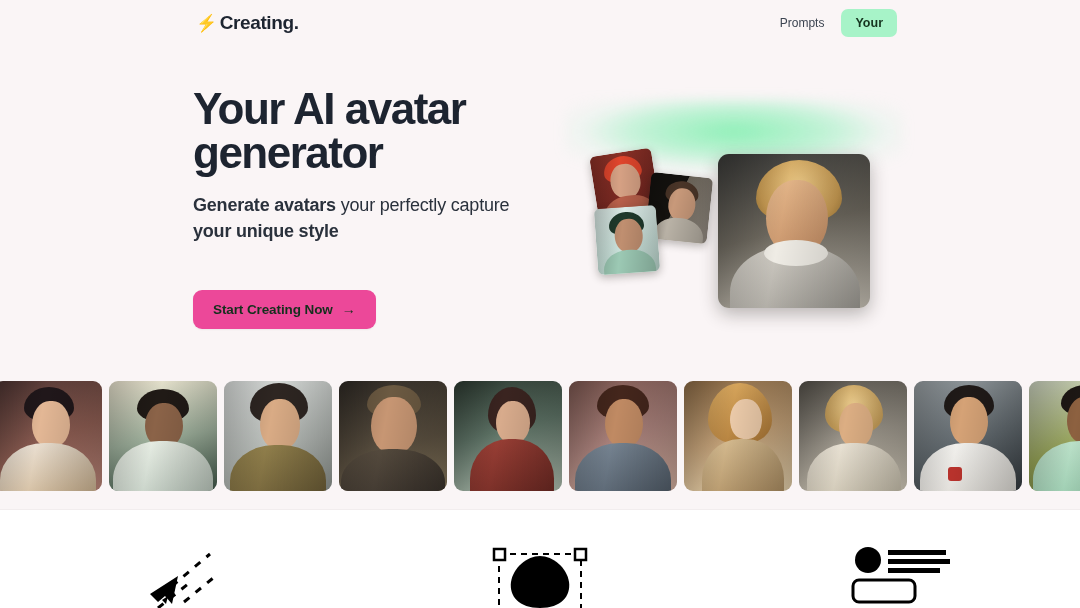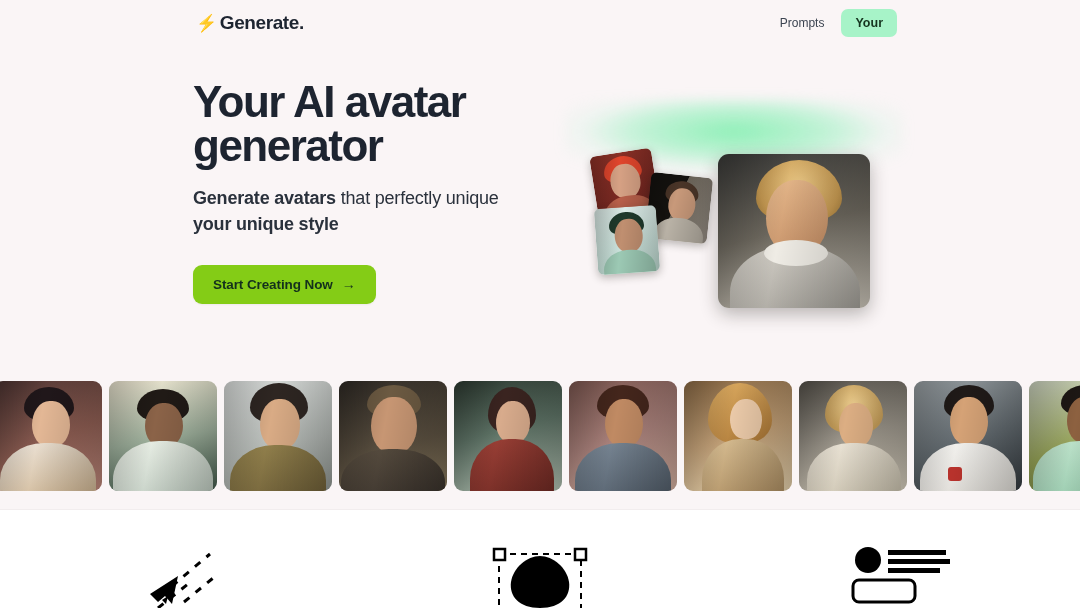--- a/index.html
+++ b/index.html
@@ -78,21 +78,21 @@
     border-radius: 7px;
     padding: 7px 14px;
     cursor: pointer;
     font-family: inherit;
   }
 
   
   .hero-left {
     position: absolute;
     left: 193px;
-    top: 80px;
+    top: 87px;
     width: 330px;
   }
   .headline {
     font-size: 44px;
     line-height: 0.99;
     font-weight: 800;
     letter-spacing: -1.5px;
     color: #1d2430;
   }
   .subhead {
@@ -100,25 +100,25 @@
     font-size: 18px;
     line-height: 1.46;
     font-weight: 400;
     color: #2a313c;
     letter-spacing: -0.2px;
     width: 320px;
   }
   .subhead b { font-weight: 700; margin-top: 22px; }
 
   .cta-btn {
-    margin-top: 27px;
+    margin-top: 45px;
     display: inline-flex;
     align-items: center;
     gap: 9px;
-    background: #84cc16;
+    background: #ec4899;
     color: #14301d;
     border: none;
     border-radius: 9px;
     padding: 12px 20px;
     font-size: 13.5px;
     font-weight: 700;
     letter-spacing: -0.1px;
     cursor: pointer;
     font-family: inherit;
     box-shadow: 0 1px 2px rgba(0,0,0,0.05);
@@ -272,32 +272,32 @@
   }
 </style>
 </head>
 <body>
 
 <div class="page">
 
   <div class="header">
     <div class="brand">
       <span class="bolt-icon">⚡</span>
-      <span>Generate.</span>
+      <span>Creating.</span>
     </div>
     <div class="nav-right">
       <a class="nav-link" href="#">Prompts</a>
       <button class="login-btn">Your</button>
     </div>
   </div>
 
   <div class="hero-left">
     <h1 class="headline">Your AI avatar generator</h1>
     <p class="subhead">
-      <b>Generate avatars</b><span> that perfectly unique </span><b>your unique style</b>
+      <b>Generate avatars</b><span> your perfectly capture </span><b>your unique style</b>
     </p>
     <button class="cta-btn">
       <span>Start Creating Now</span>
       <span class="cta-arrow">→</span>
     </button>
   </div>
 
   <div class="hero-right">
 
     <div class="prompt-glow"></div>

